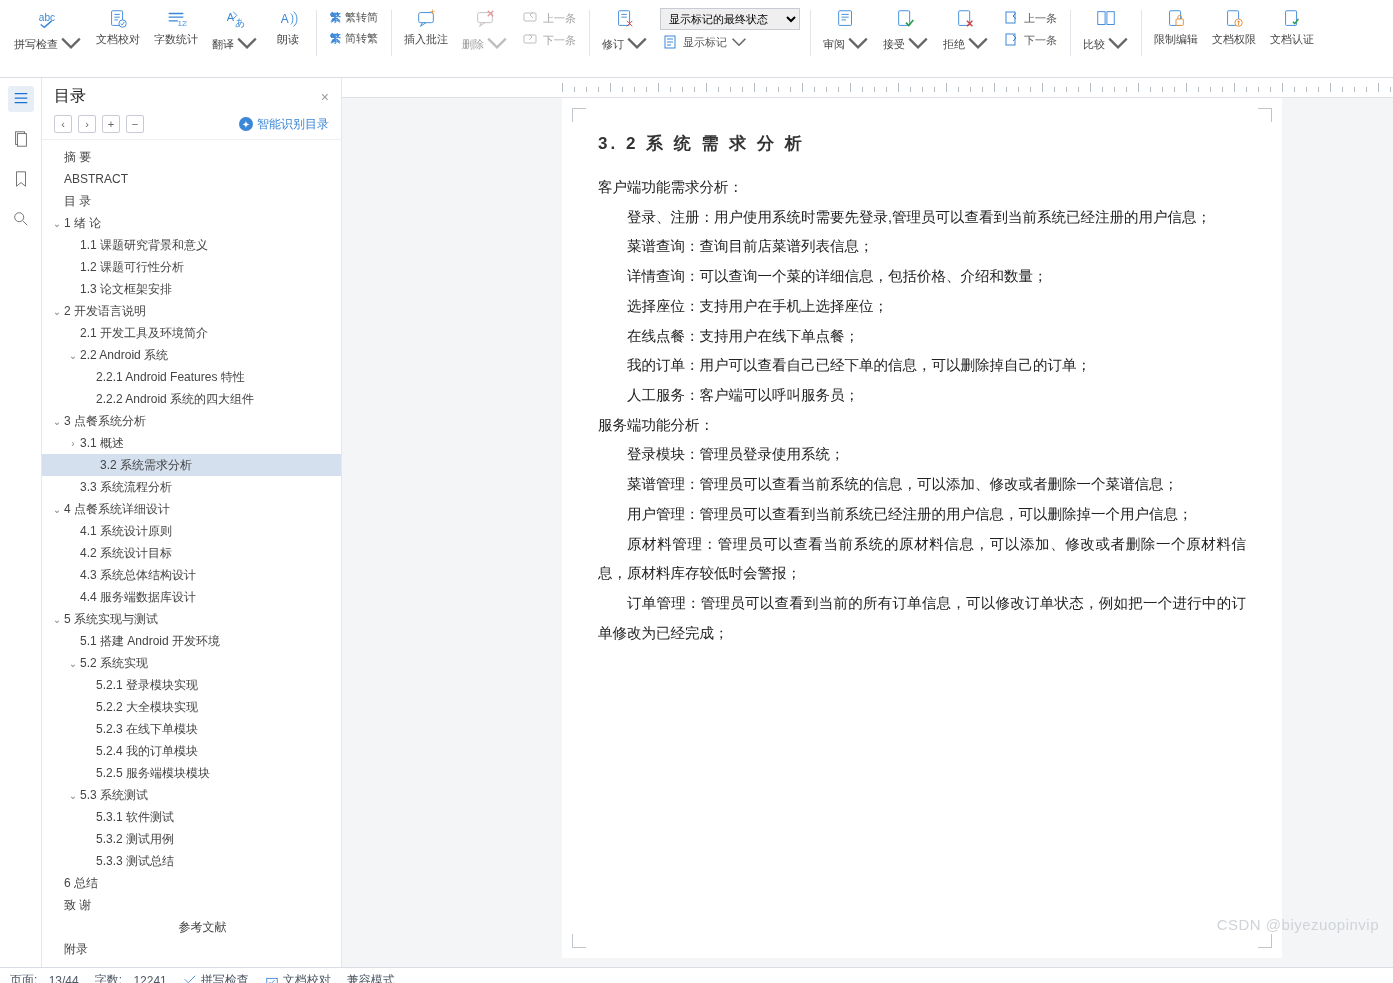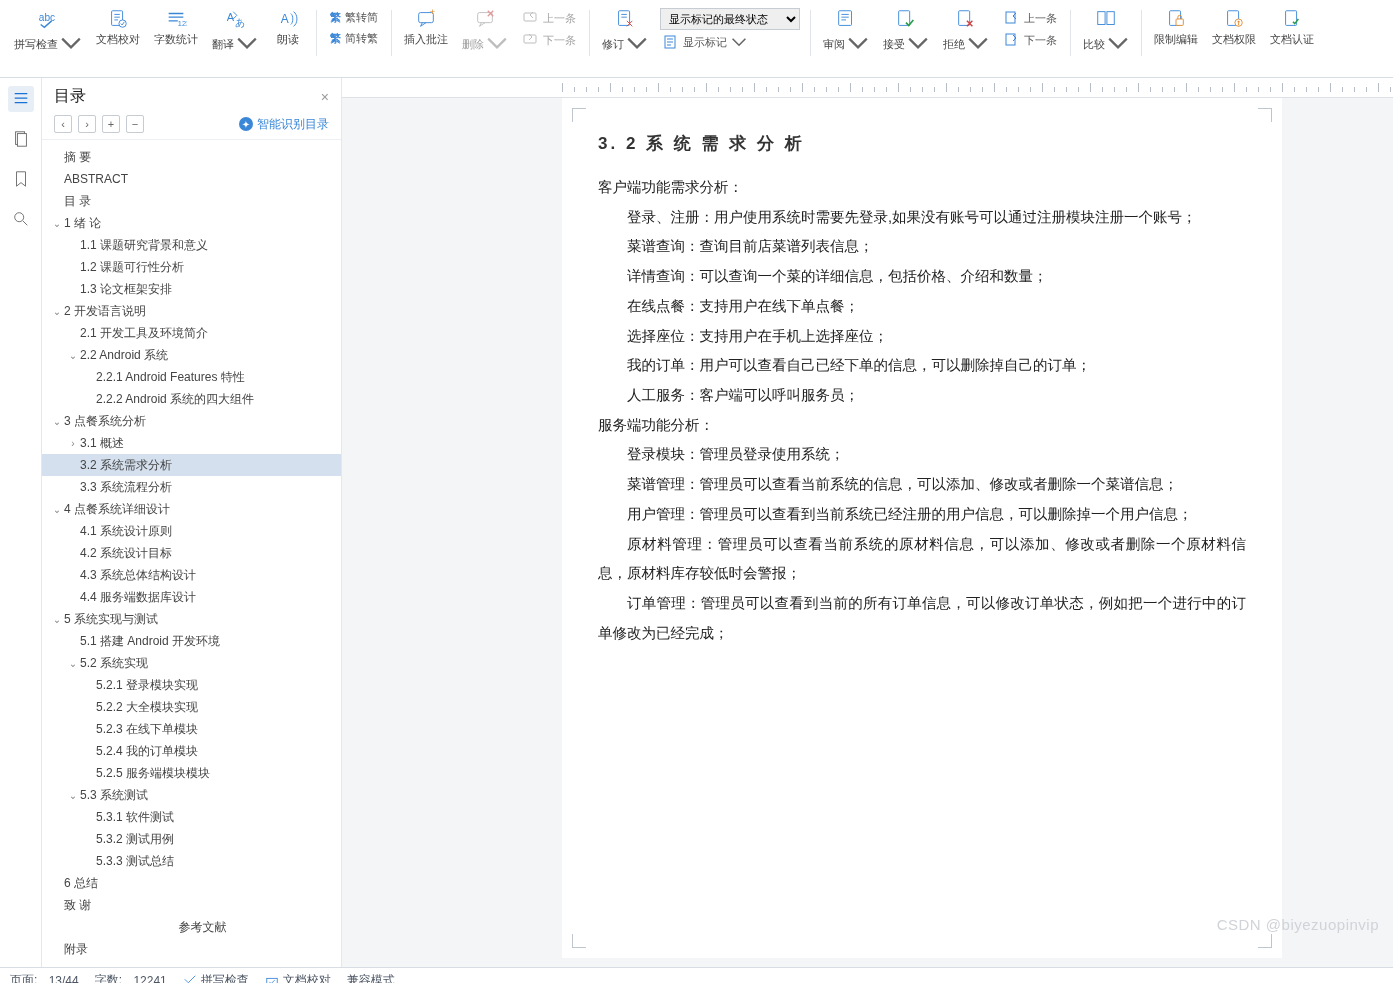--- a/index.html
+++ b/index.html
@@ -394,21 +394,21 @@
           <span>2.2.2 Android 系统的四大组件</span>
         </div>
         <div class="node" style="padding-left: 8px;">
           <span class="tw">⌄</span>
           <span>3 点餐系统分析</span>
         </div>
         <div class="node" style="padding-left: 24px;">
           <span class="tw">›</span>
           <span>3.1 概述</span>
         </div>
-        <div class="node active" style="padding-left: 38px;">
+        <div class="node active" style="padding-left: 58px;">
           <span>3.2 系统需求分析</span>
         </div>
         <div class="node" style="padding-left: 38px;">
           <span>3.3 系统流程分析</span>
         </div>
         <div class="node" style="padding-left: 8px;">
           <span class="tw">⌄</span>
           <span>4 点餐系统详细设计</span>
         </div>
         <div class="node" style="padding-left: 38px;">
@@ -551,25 +551,25 @@
         <div class="tick" style="left: 1048px;"></div>
       </div>
     <div class="page">
       <div class="corner tl"></div>
       <div class="corner tr"></div>
       <div class="corner bl"></div>
       <div class="corner br"></div>
       <div class="doc" id="doc">
           <h3>3. 2 系 统 需 求 分 析</h3>
           <p>客户端功能需求分析：</p>
-          <p class="ind">登录、注册：用户使用系统时需要先登录,如果没有账号可以通过注册模块注册一个账号；</p>
+          <p class="ind">登录、注册：用户使用系统时需要先登录,管理员可以查看到当前系统已经注册的用户信息；</p>
           <p class="ind">菜谱查询：查询目前店菜谱列表信息；</p>
           <p class="ind">详情查询：可以查询一个菜的详细信息，包括价格、介绍和数量；</p>
+          <p class="ind">选择座位：支持用户在手机上选择座位；</p>
           <p class="ind">在线点餐：支持用户在线下单点餐；</p>
-          <p class="ind">选择座位：支持用户在手机上选择座位；</p>
           <p class="ind">我的订单：用户可以查看自己已经下单的信息，可以删除掉自己的订单；</p>
           <p class="ind">人工服务：客户端可以呼叫服务员；</p>
           <p>服务端功能分析：</p>
           <p class="ind">登录模块：管理员登录使用系统；</p>
           <p class="ind">菜谱管理：管理员可以查看当前系统的信息，可以添加、修改或者删除一个菜谱信息；</p>
           <p class="ind">用户管理：管理员可以查看到当前系统已经注册的用户信息，可以删除掉一个用户信息；</p>
           <p class="ind">原材料管理：管理员可以查看当前系统的原材料信息，可以添加、修改或者删除一个原材料信息，原材料库存较低时会警报；</p>
           <p class="ind">订单管理：管理员可以查看到当前的所有订单信息，可以修改订单状态，例如把一个进行中的订单修改为已经完成；</p>
         </div>
     </div>

